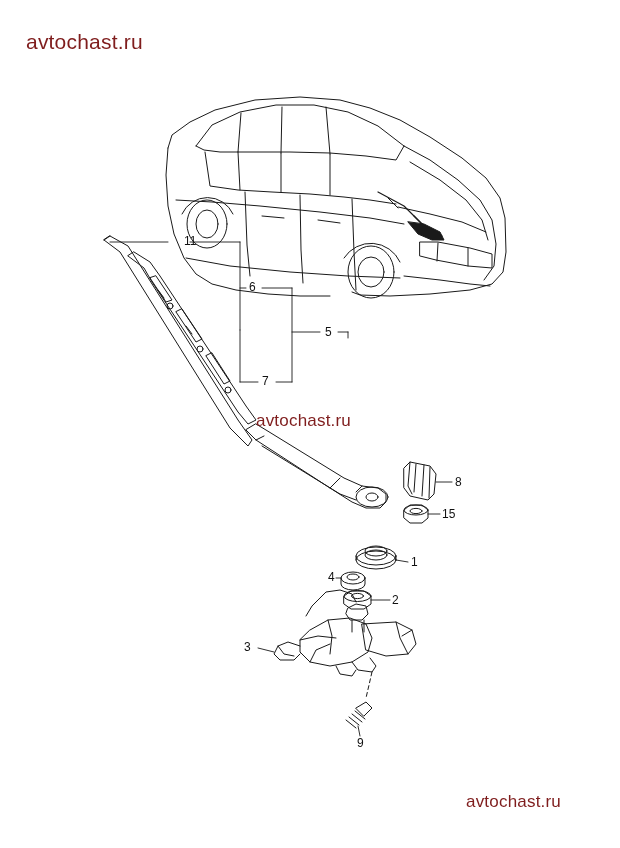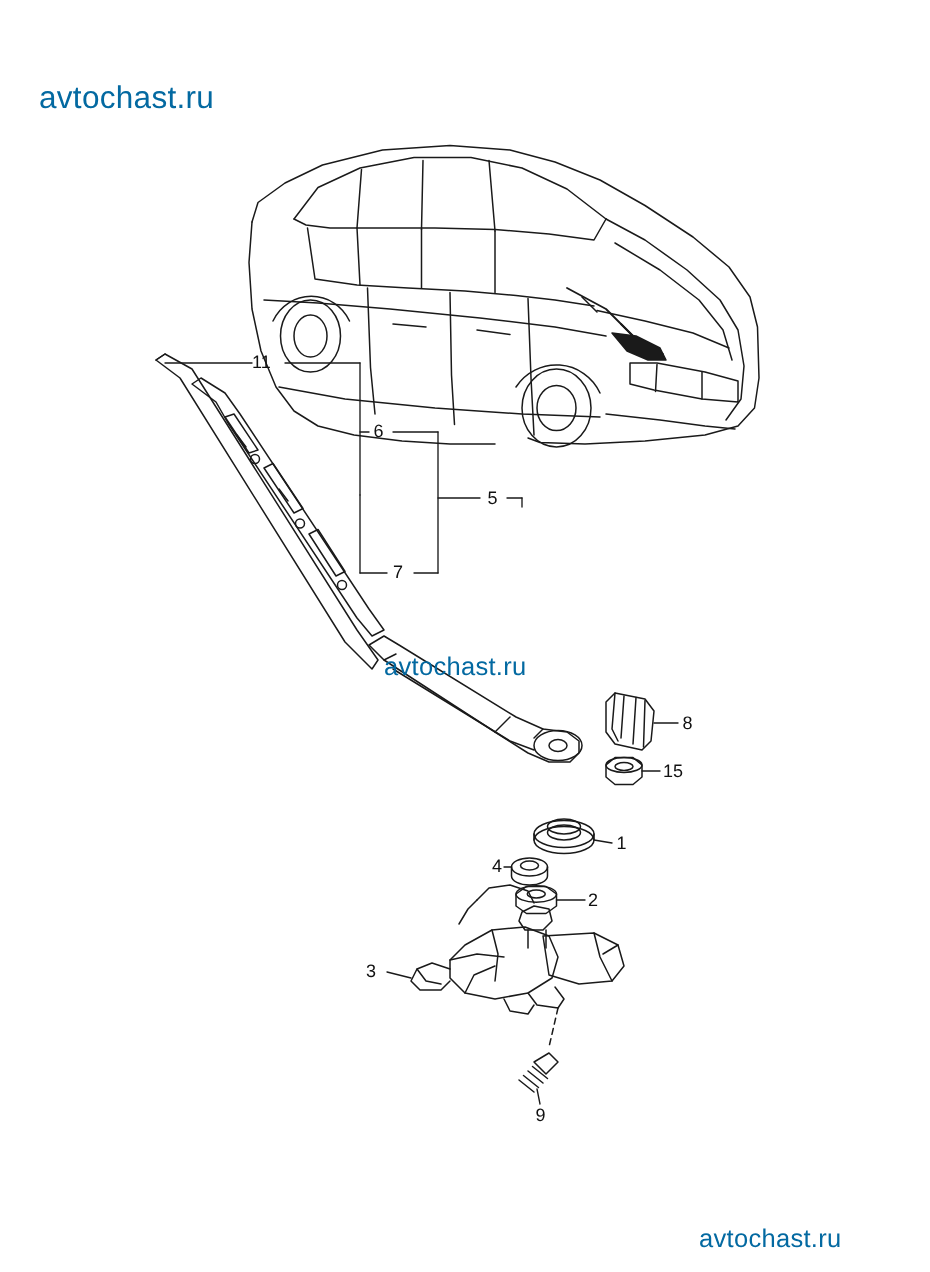--- a/index.html
+++ b/index.html
@@ -12,25 +12,24 @@
   }
   #page {
     position: relative;
     width: 620px;
     height: 848px;
     background: #ffffff;
     overflow: hidden;
   }
   .wm {
     position: absolute;
-    color: #0369a1;
+    color: #7f1d1d;
     font-family: "Liberation Sans", sans-serif;
     white-space: nowrap;
     user-select: none;
-    margin-top: 24px;
   }
   .wm-tl {
     left: 26px;
     top: 30px;
     font-size: 21px;
     letter-spacing: 0.2px;
   }
   .wm-mid {
     left: 256px;
     top: 411px;
@@ -251,21 +250,21 @@
 
         <path d="M371 600 L390 600"></path>
 
         <path d="M258 648 L274 652"></path>
 
         <path d="M358 726 L360 736"></path>
       </g>
     </g>
   </svg>
 
-  <div class="callout" style="left:168px; top:234px;">11</div>
+  <div class="callout" style="left:184px; top:234px;">11</div>
   <div class="callout" style="left:249px; top:280px;">6</div>
   <div class="callout" style="left:325px; top:325px;">5</div>
   <div class="callout" style="left:262px; top:374px;">7</div>
   <div class="callout" style="left:455px; top:475px;">8</div>
   <div class="callout" style="left:442px; top:507px;">15</div>
   <div class="callout" style="left:411px; top:555px;">1</div>
   <div class="callout" style="left:328px; top:570px;">4</div>
   <div class="callout" style="left:392px; top:593px;">2</div>
   <div class="callout" style="left:244px; top:640px;">3</div>
   <div class="callout" style="left:357px; top:736px;">9</div>

